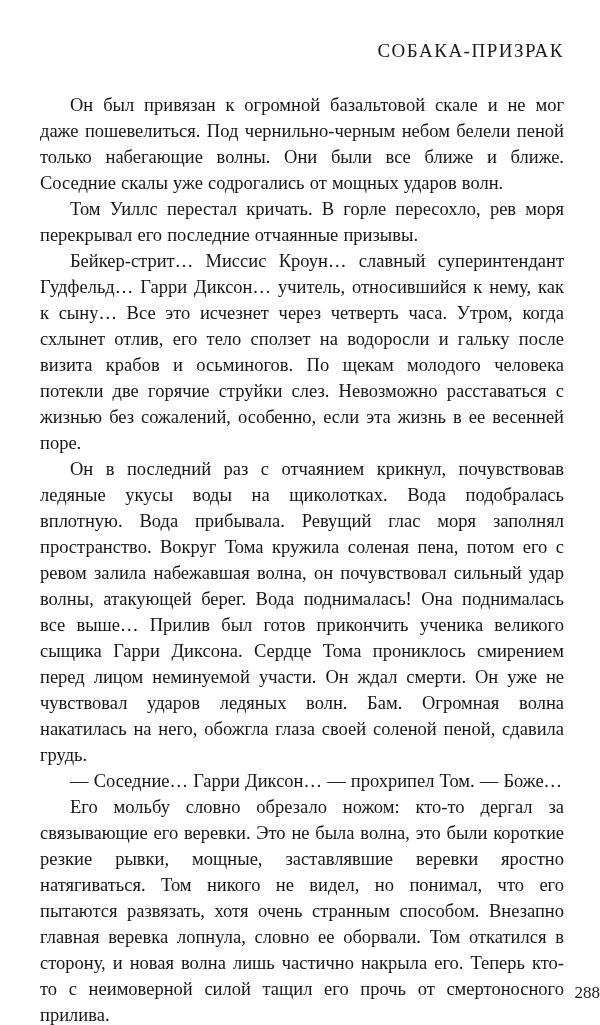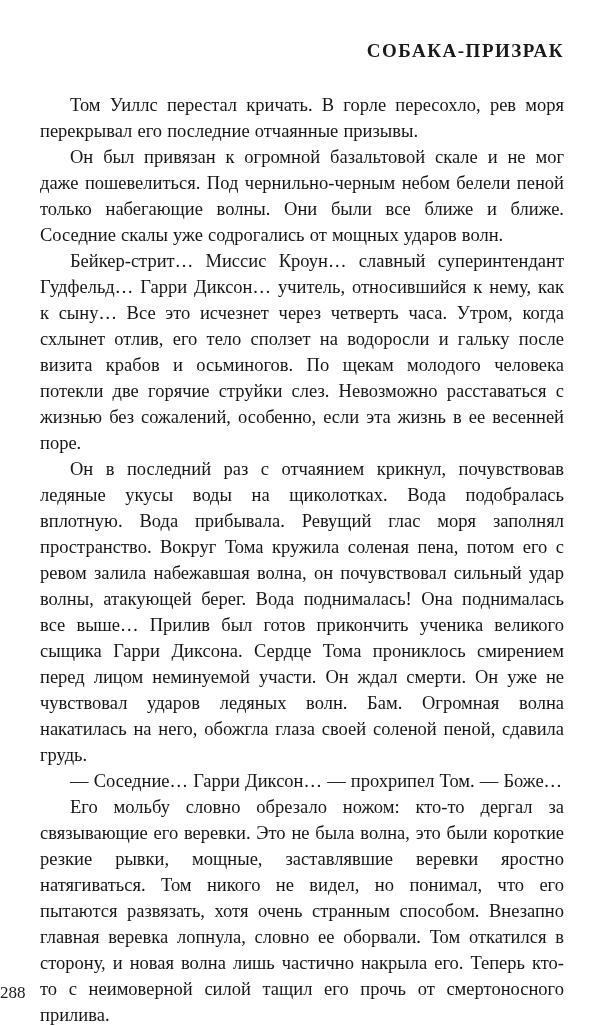--- a/index.html
+++ b/index.html
@@ -20,55 +20,55 @@
     height: 1025px;
     box-sizing: border-box;
     padding: 40px 36px 0 40px;
     background: #ffffff;
     overflow: hidden;
   }
   .running-header {
     text-align: right;
     font-size: 19px;
     letter-spacing: 1.5px;
-    font-weight: 700;
+    font-weight: 400;
     color: #1a1a1a;
     margin: 0 0 30px 0;
     white-space: nowrap;
   }
   .body-text p {
     margin: 0;
     font-size: 18.5px;
     line-height: 26px;
     text-align: justify;
     text-indent: 30px;
     word-spacing: 0.5px;
     hyphens: auto;
     -webkit-hyphens: auto;
   }
   .page-number {
     position: absolute;
     bottom: 22px;
     left: 0;
     width: 100%;
-    text-align: left;
+    text-align: right;
     font-size: 17px;
     color: #1a1a1a;
     margin-top: 11px;
   }
 </style>
 </head>
 <body>
 
 <div class="book-page">
   <div class="running-header">СОБАКА-ПРИЗРАК</div>
 
   <div class="body-text">
+    <p>Он был привязан к огромной базальтовой скале и не мог даже пошевелиться. Под чернильно-черным небом белели пеной только набегающие волны. Они были все ближе и ближе. Соседние скалы уже содрогались от мощных ударов волн.</p>
     <p>Том Уиллс перестал кричать. В горле пересохло, рев моря перекрывал его последние отчаянные призывы.</p>
-    <p>Он был привязан к огромной базальтовой скале и не мог даже пошевелиться. Под чернильно-черным небом белели пеной только набегающие волны. Они были все ближе и ближе. Соседние скалы уже содрогались от мощных ударов волн.</p>
     <p>Бейкер-стрит… Миссис Кроун… славный суперинтендант Гудфельд… Гарри Диксон… учитель, относившийся к нему, как к сыну… Все это исчезнет через четверть часа. Утром, когда схлынет отлив, его тело сползет на водоросли и гальку после визита крабов и осьминогов. По щекам молодого человека потекли две горячие струйки слез. Невозможно расставаться с жизнью без сожалений, особенно, если эта жизнь в ее весенней поре.</p>
     <p>Он в последний раз с отчаянием крикнул, почувствовав ледяные укусы воды на щиколотках. Вода подобралась вплотную. Вода прибывала. Ревущий глас моря заполнял пространство. Вокруг Тома кружила соленая пена, потом его с ревом залила набежавшая волна, он почувствовал сильный удар волны, атакующей берег. Вода поднималась! Она поднималась все выше… Прилив был готов прикончить ученика великого сыщика Гарри Диксона. Сердце Тома прониклось смирением перед лицом неминуемой участи. Он ждал смерти. Он уже не чувствовал ударов ледяных волн. Бам. Огромная волна накатилась на него, обожгла глаза своей соленой пеной, сдавила грудь.</p>
     <p>— Соседние… Гарри Диксон… — прохрипел Том. — Боже…</p>
     <p>Его мольбу словно обрезало ножом: кто-то дергал за связывающие его веревки. Это не была волна, это были короткие резкие рывки, мощные, заставлявшие веревки яростно натягиваться. Том никого не видел, но понимал, что его пытаются развязать, хотя очень странным способом. Внезапно главная веревка лопнула, словно ее оборвали. Том откатился в сторону, и новая волна лишь частично накрыла его. Теперь кто-то с неимоверной силой тащил его прочь от смертоносного прилива.</p>
   </div>
 
   <div class="page-number">288</div>
 </div>
 
 </body></html>

